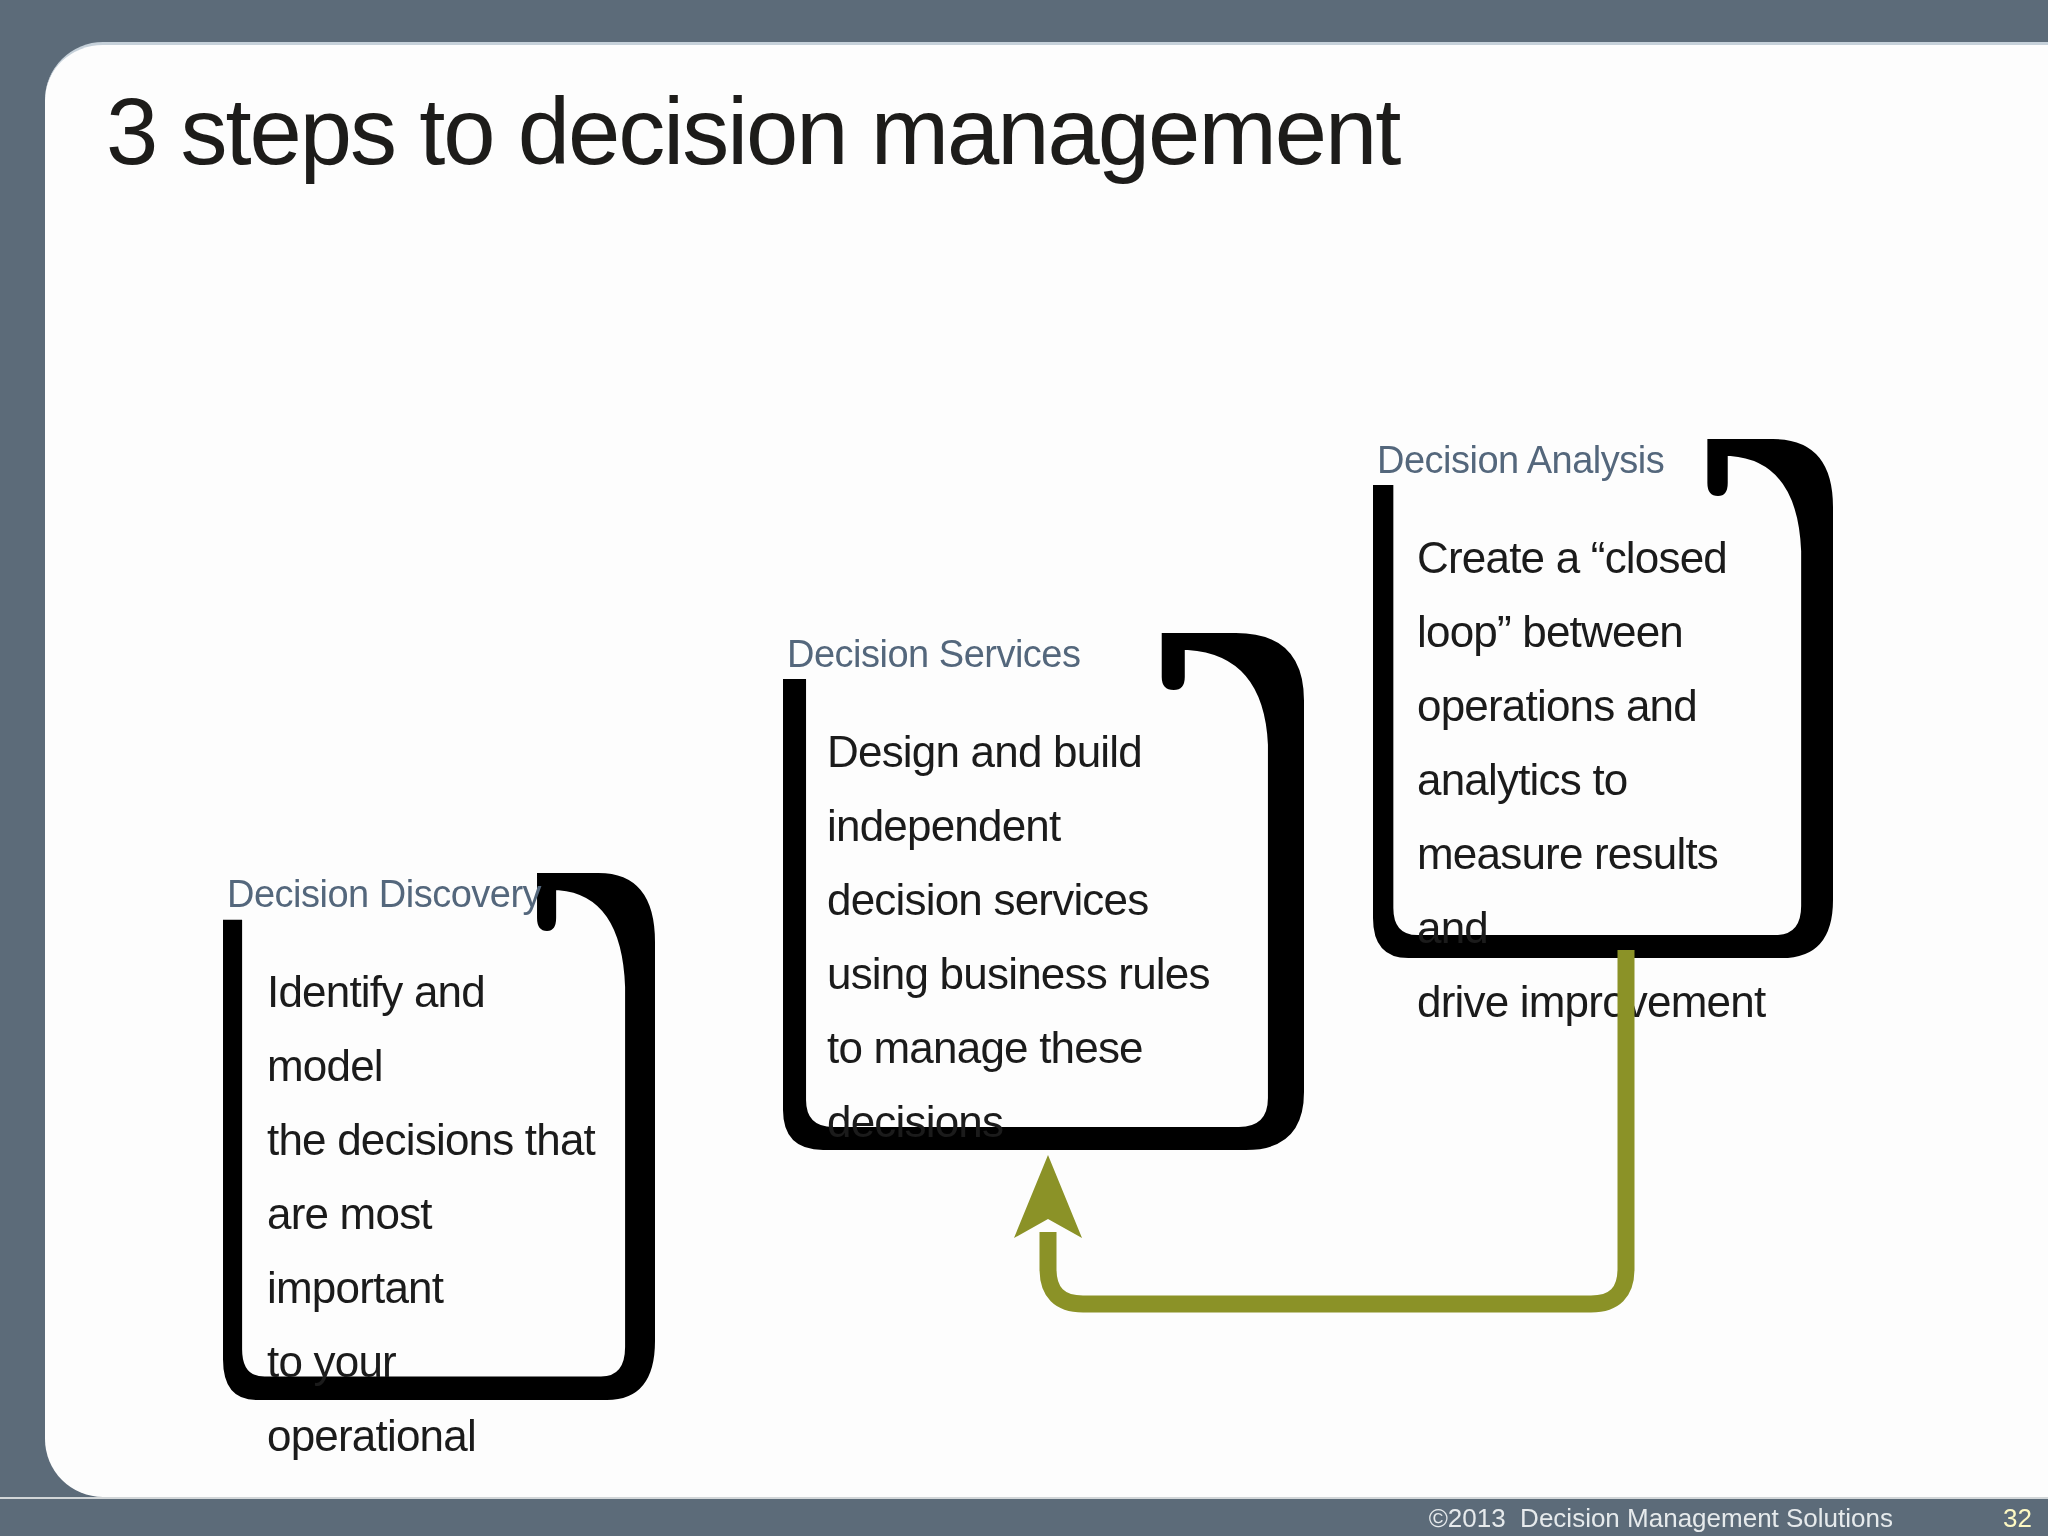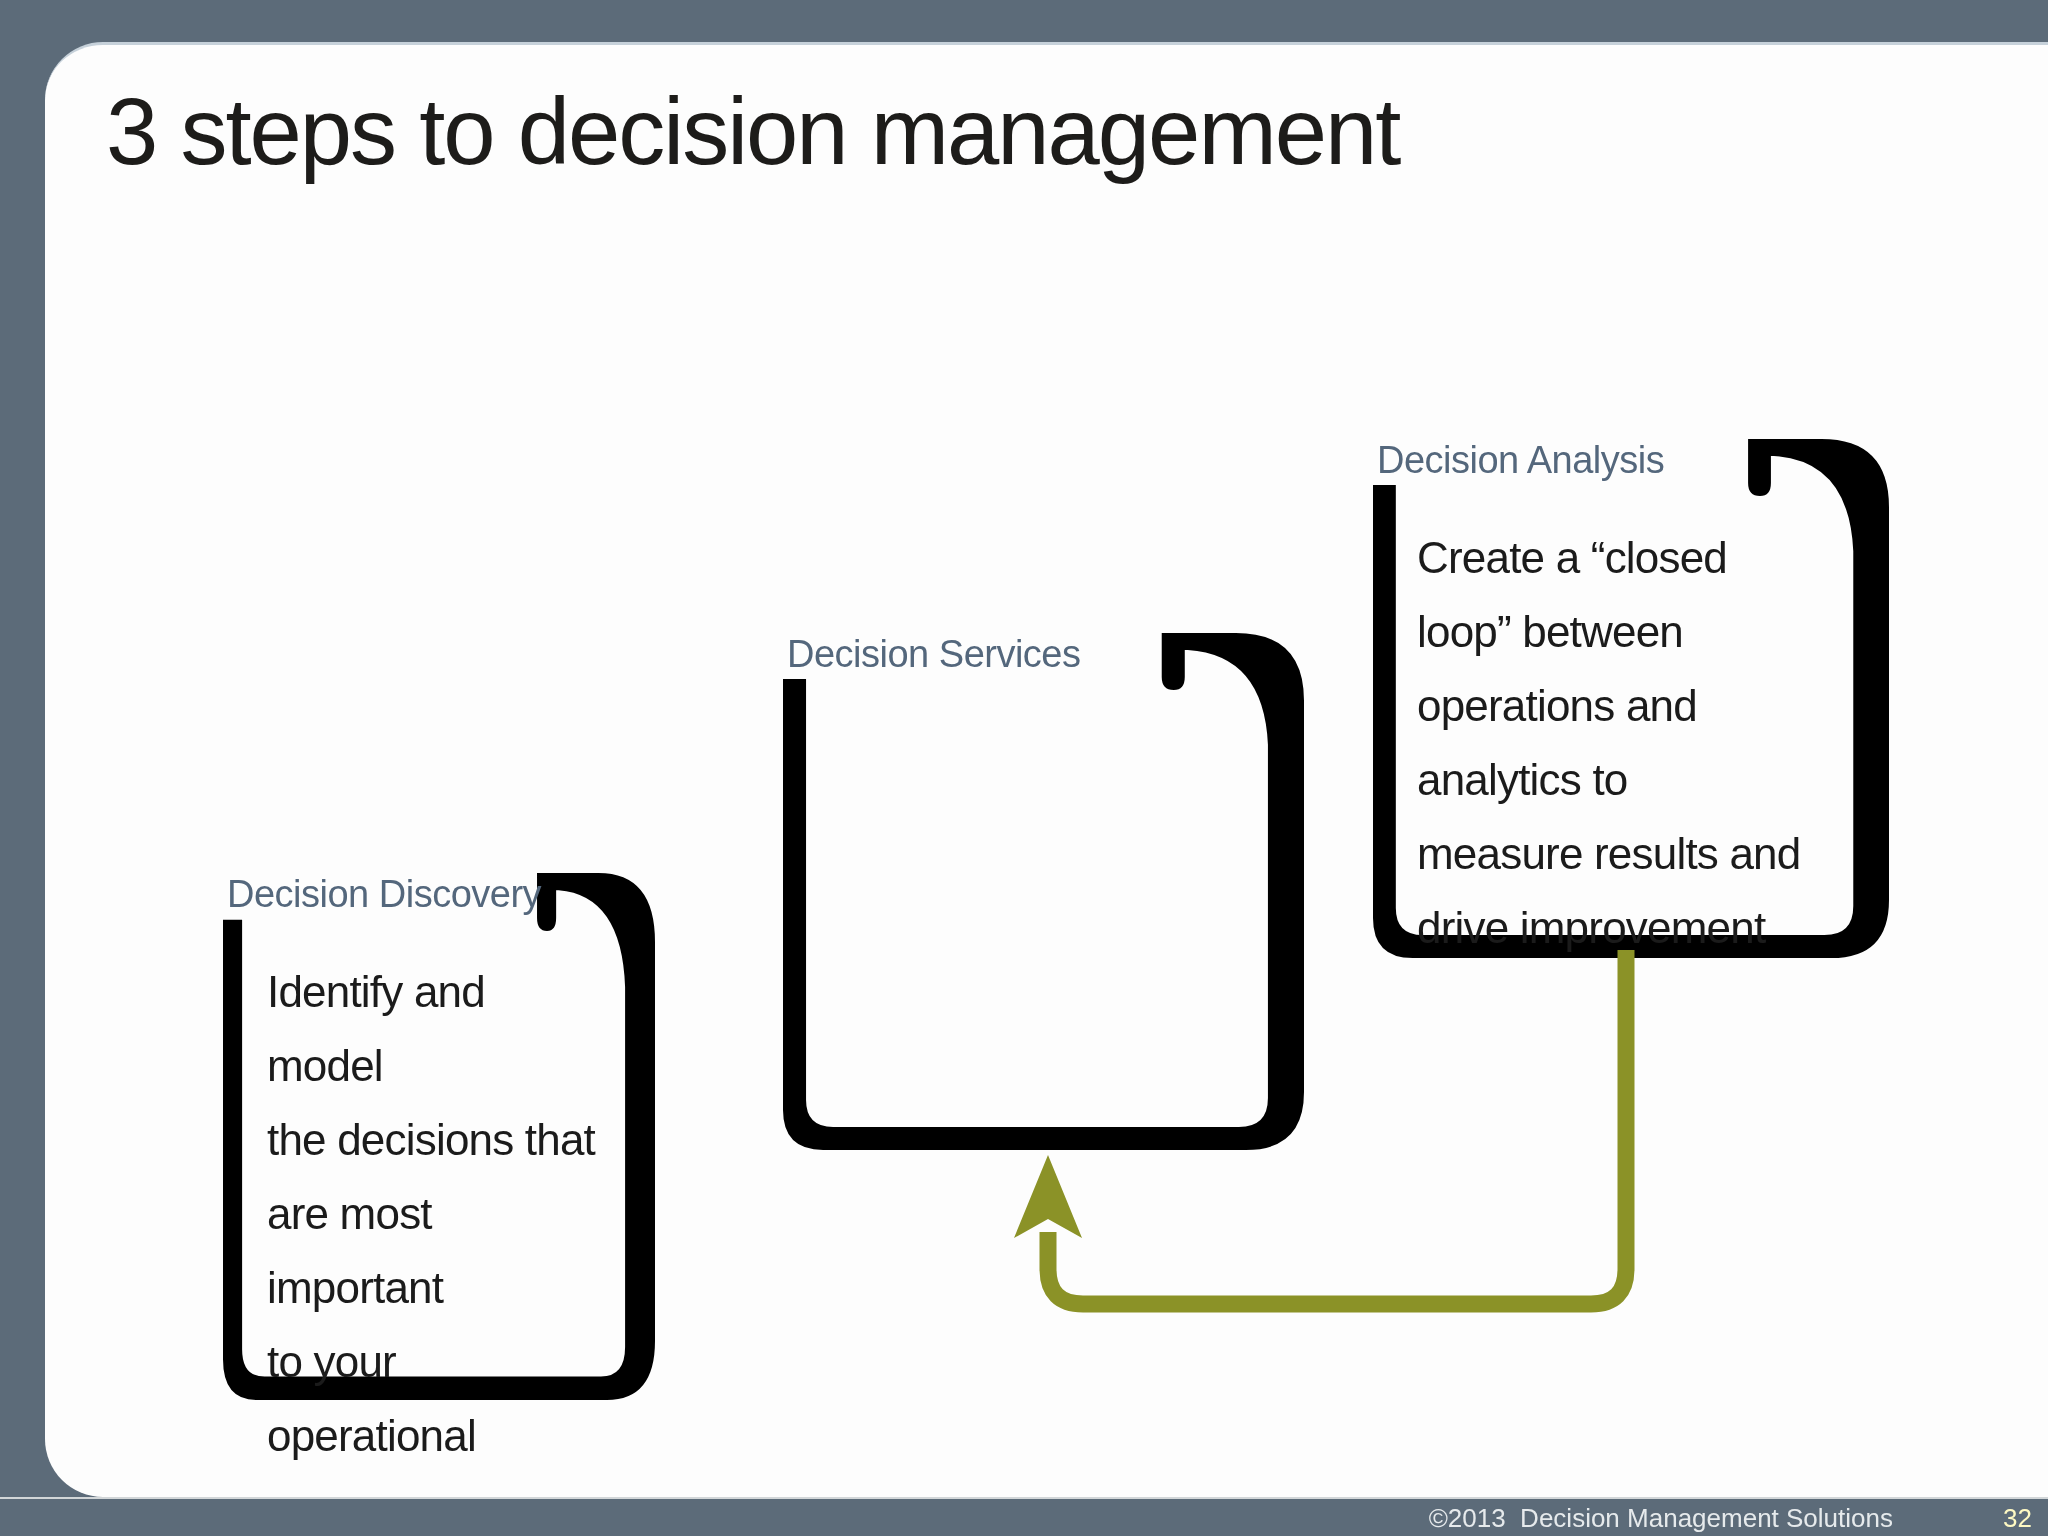--- a/index.html
+++ b/index.html
@@ -28,21 +28,21 @@
     white-space:nowrap;font-weight:400;
   }
   .step-body{
     position:absolute;left:44px;top:82px;right:52px;
     font-size:44px;line-height:74px;letter-spacing:-0.8px;
     color:var(--body-text,#1b1b1b);
     white-space:pre-line;
   }
   #box-discovery{left:215px;top:873px;width:432px;height:527px;margin-left:8px;}
   #box-services{left:783px;top:633px;width:521px;height:517px;}
-  #box-analysis{left:1373px;top:439px;width:516px;height:519px;}
+  #box-analysis{left:1373px;top:439px;width:460px;height:519px;}
   .arrow-svg{position:absolute;left:990px;top:940px;width:700px;height:390px;}
   .arrow-line{fill:none;stroke:var(--arrow,#8b9227);stroke-width:17px;}
   .arrow-head{fill:var(--arrow,#8b9227);}
   .footer-bar{
     position:absolute;left:0;top:1497px;width:2048px;height:39px;
     background:var(--background,#5c6b79);
     border-top:2px solid #d2d6d8;
     box-sizing:border-box;
     padding-left:20px;
   }
@@ -99,20 +99,26 @@
 are most important
 to your operational
 processes</div>
 </div>
 
 <div class="step-box" id="box-services">
   <svg class="band" viewBox="0 0 520 518" preserveAspectRatio="none">
       <use href="#bracket"></use>
     </svg>
   <div class="step-heading">Decision Services</div>
+  <div class="step-body">Design and build
+independent
+decision services
+using business rules
+to manage these
+decisions</div>
 </div>
 
 <div class="step-box" id="box-analysis">
   <svg class="band" viewBox="0 0 520 518" preserveAspectRatio="none">
       <use href="#bracket"></use>
     </svg>
   <div class="step-heading">Decision Analysis</div>
   <div class="step-body">Create a “closed
 loop” between
 operations and

